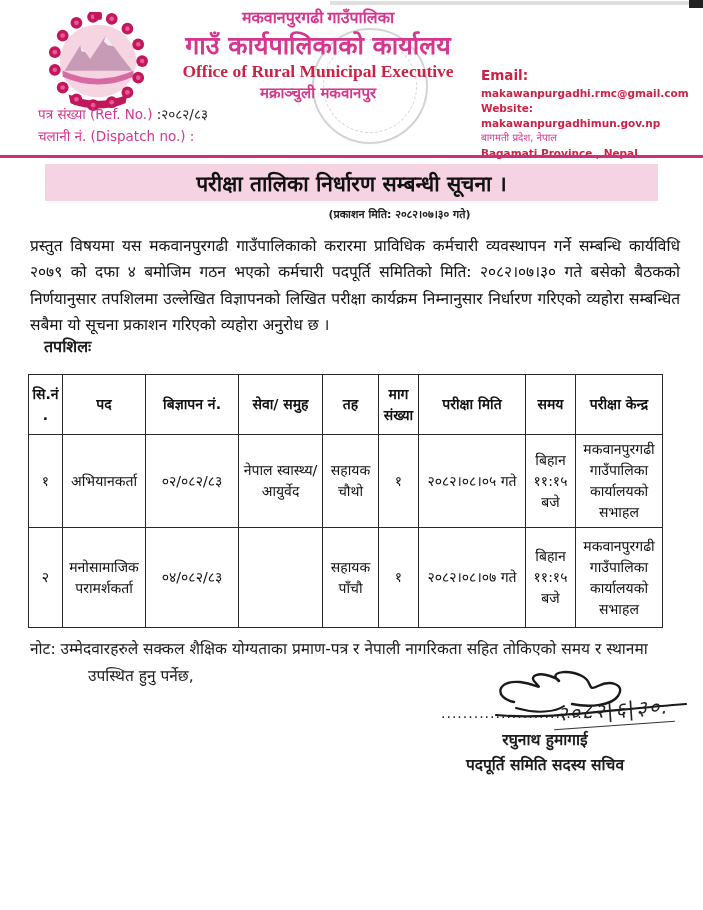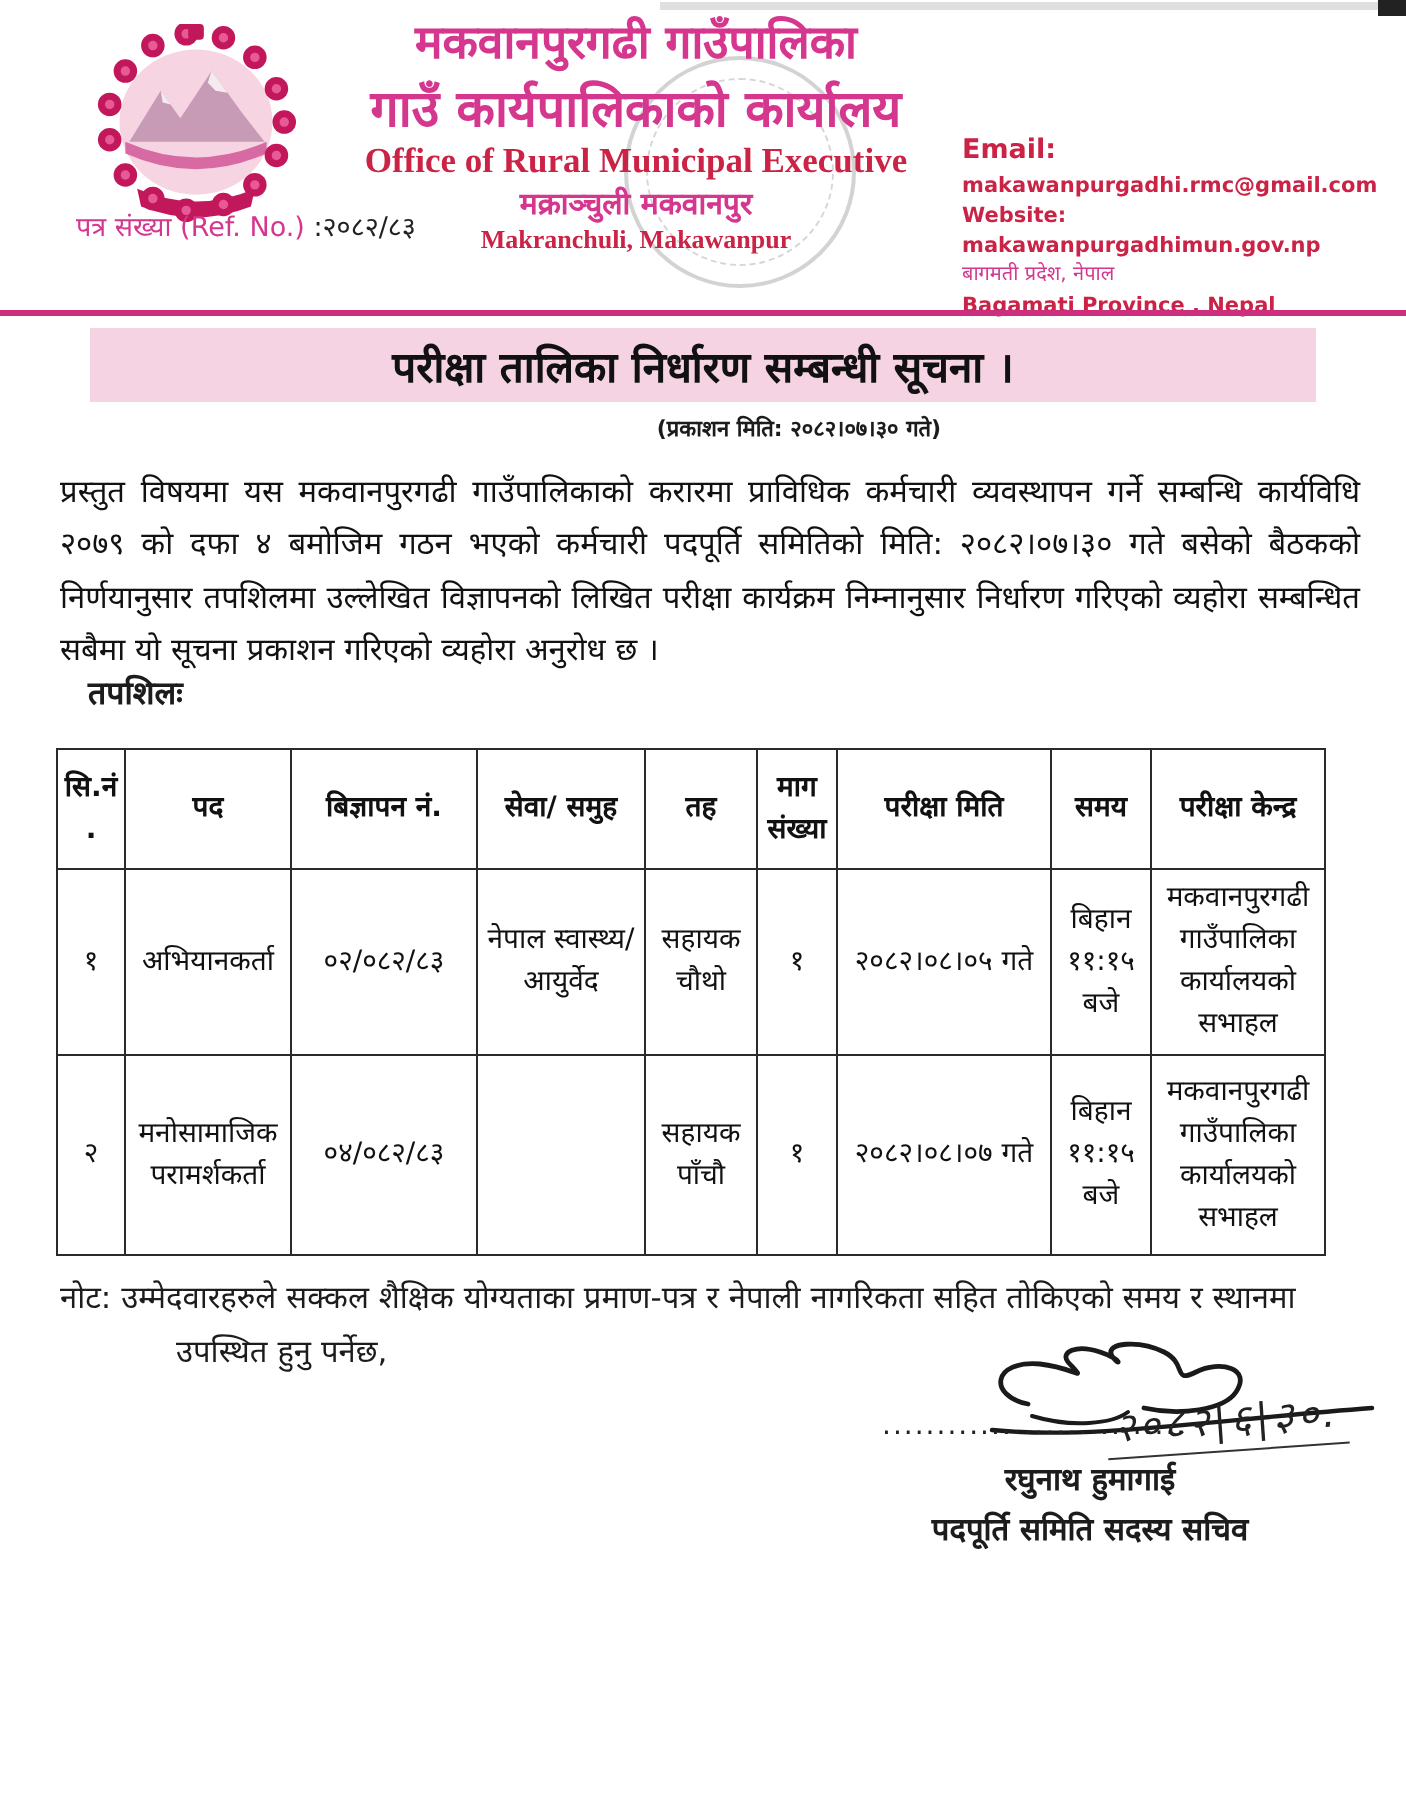--- a/index.html
+++ b/index.html
@@ -13,21 +13,21 @@
   .crim { color:#cb2346; }
   .serif { font-family:"Liberation Serif", serif; }
 
   
   .scan-streak { position:absolute; left:330px; top:1px; width:373px; height:4px; background:#c9c9c9; opacity:.6; }
   .scan-corner { position:absolute; right:0; top:0; width:14px; height:8px; background:#222; }
 
   
   .logo { position:absolute; left:38px; top:12px; width:120px; height:102px; }
   .head-center { position:absolute; left:150px; top:8px; width:336px; text-align:center; line-height:1.25; }
-  .hc-np-name   { font-size:23px; font-weight:bold; }
+  .hc-np-name   { font-size:16px; font-weight:bold;font-family:Liberation Serif, serif; }
   .hc-en-name   { font-size:16.5px; font-weight:bold; }
   .hc-np-office { font-size:25px; font-weight:bold; margin-top:2px; }
   .hc-en-office { font-size:17.5px; font-weight:bold; }
   .hc-np-addr   { font-size:15px; font-weight:bold; margin-top:1px; }
   .hc-en-addr   { font-size:13px; font-weight:bold; }
   .stamp-wm {
     position:absolute; left:312px; top:28px; width:116px; height:116px;
     border:2px solid rgba(110,110,110,.30); border-radius:50%;
   }
   .stamp-wm::before {
@@ -140,35 +140,35 @@
     <rect x="56" y="0" width="8" height="8" rx="2" fill="#c2185b"></rect>
   </svg>
 
   <div class="stamp-wm"></div>
 
   <div class="head-center">
     <div class="hc-np-name mag">मकवानपुरगढी गाउँपालिका</div>
     <div class="hc-np-office mag">गाउँ कार्यपालिकाको कार्यालय</div>
     <div class="hc-en-office crim serif">Office of Rural Municipal  Executive</div>
     <div class="hc-np-addr mag">मक्राञ्चुली मकवानपुर</div>
-    <div class="hc-en-addr crim serif">Makranchuli,  Makawanpur</div>
   </div>
 
   <div class="contact">
     <div class="ct-email-label crim">Email:</div>
     <div class="ct-small crim">makawanpurgadhi.rmc@gmail.com</div>
     <div class="ct-small crim">Website:  makawanpurgadhimun.gov.np</div>
     <div class="ct-np mag">बागमती प्रदेश, नेपाल</div>
     <div class="ct-small crim">Bagamati Province , Nepal</div>
   </div>
 
   <div class="refs">
     <div>
       <span class="mag">पत्र संख्या (Ref. No.) </span><span class="val">:२०८२/८३</span>
     </div>
+    <div class="mag">चलानी नं. (Dispatch no.) :</div>
   </div>
 
   <div class="rule"></div>
 
   <div class="title-band">
     <div class="t">परीक्षा तालिका निर्धारण सम्बन्धी सूचना  ।</div>
   </div>
   <div class="published">(प्रकाशन मिति: २०८२।०७।३० गते)</div>
 
   <div class="body-par">प्रस्तुत विषयमा यस मकवानपुरगढी गाउँपालिकाको करारमा प्राविधिक कर्मचारी व्यवस्थापन गर्ने सम्बन्धि कार्यविधि २०७९ को दफा ४ बमोजिम गठन भएको कर्मचारी पदपूर्ति समितिको मिति: २०८२।०७।३० गते बसेको बैठकको निर्णयानुसार तपशिलमा उल्लेखित विज्ञापनको लिखित परीक्षा कार्यक्रम निम्नानुसार निर्धारण गरिएको व्यहोरा सम्बन्धित सबैमा यो सूचना प्रकाशन गरिएको व्यहोरा अनुरोध छ ।</div>

